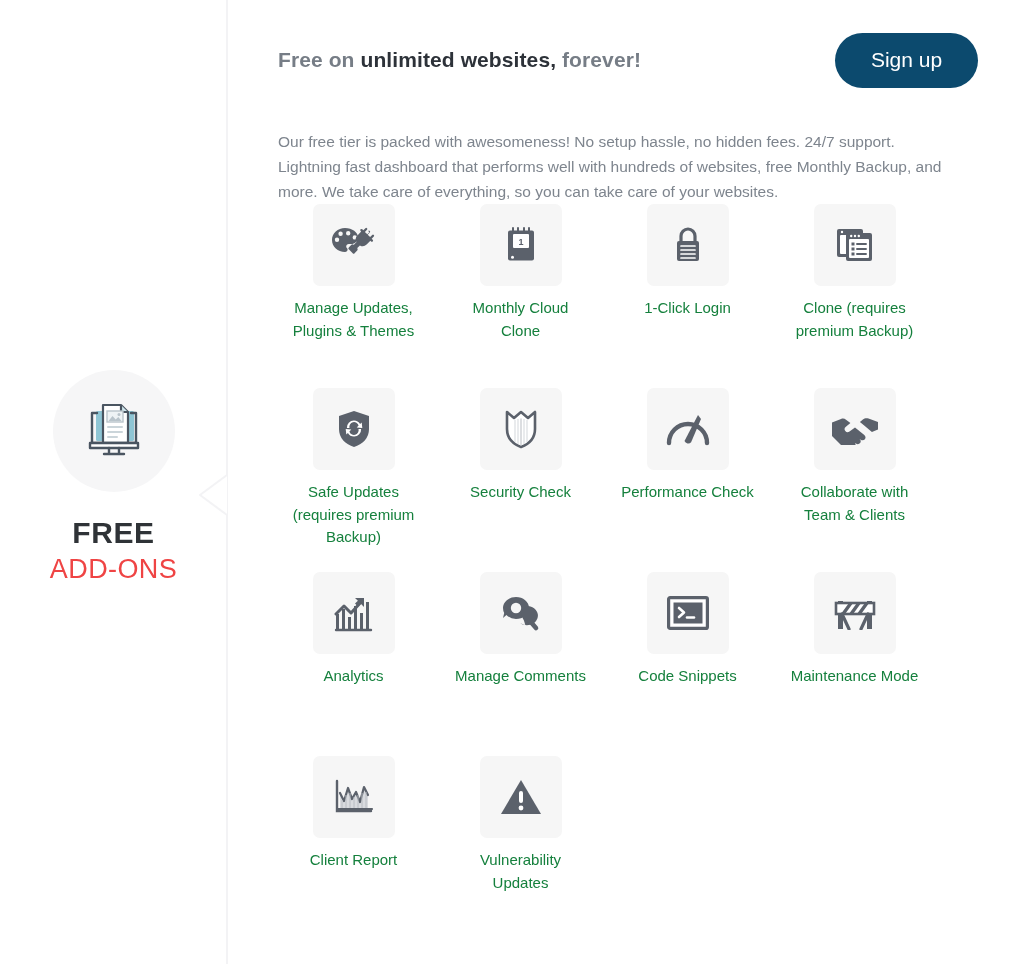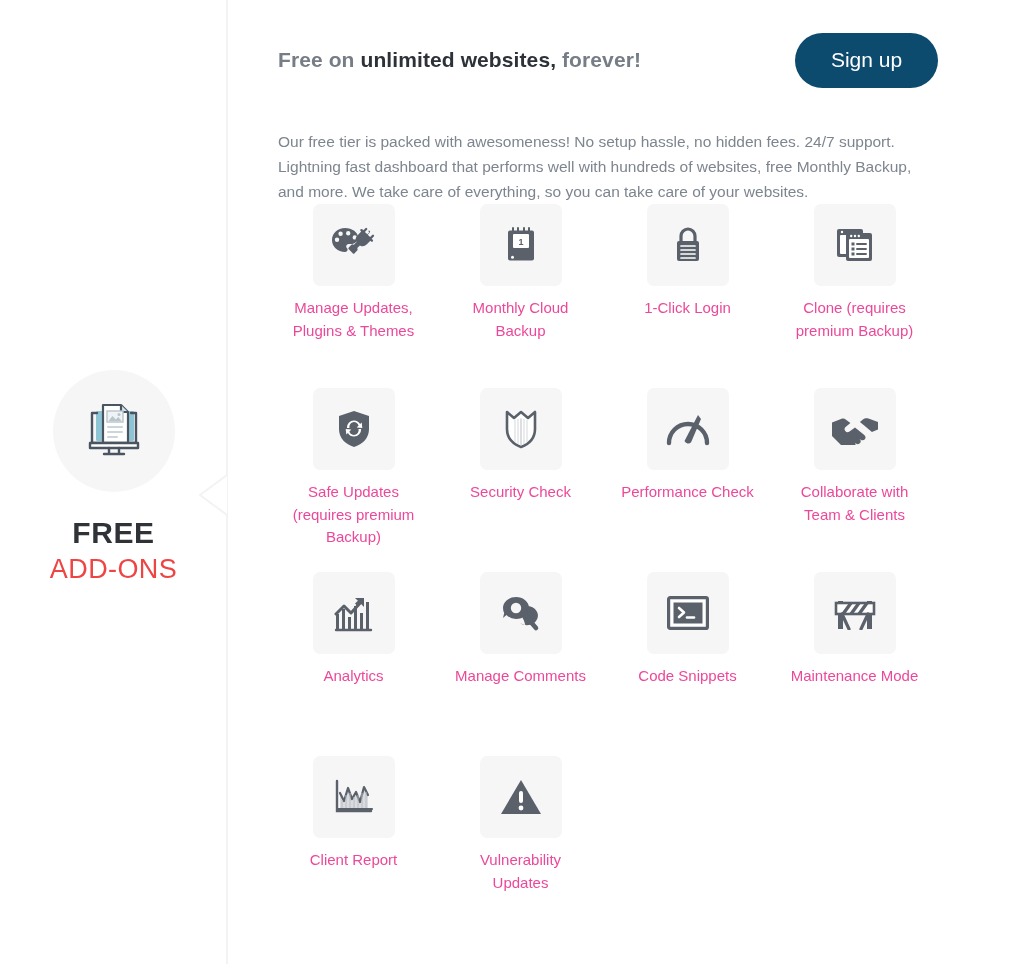--- a/index.html
+++ b/index.html
@@ -81,21 +81,21 @@
     top: 443px;
     width: 30px;
     height: 104px;
     z-index: 3;
   }
 
   
   .content {
     flex: 1 1 auto;
     position: relative;
-    padding: 32px 86px 0 51px;
+    padding: 32px 46px 0 51px;
   }
 
   .head-row {
     display: flex;
     align-items: center;
     justify-content: space-between;
     height: 56px;
     margin-bottom: 41px;
   }
 
@@ -160,21 +160,21 @@
     cursor: pointer;
     flex: 0 0 82px;
   }
 
   .tile svg { display: block; }
 
   .cell-label {
     margin-top: 11px;
     font-size: 15px;
     line-height: 22.6px;
-    color: #ec4899;
+    color: #15803d;
     text-align: center;
     width: 134px;
   }
 </style>
 </head>
 <body>
 
 <div class="page">
 
   <div class="rail">
@@ -245,21 +245,21 @@
             <svg width="34" height="40" viewBox="0 0 34 40" fill="none">
               <path d="M6 5.5h22a2 2 0 0 1 2 2V29H4V7.5a2 2 0 0 1 2-2z" fill="#5b616b"></path>
               <rect x="9" y="9" width="16" height="14" rx="1" fill="#ffffff"></rect>
               <text x="17" y="20" font-family="'Liberation Sans', sans-serif" font-size="9" font-weight="bold" fill="#5b616b" text-anchor="middle">1</text>
               <path d="M9 3v4M14 3v4M20 3v4M25 3v4" stroke="#5b616b" stroke-width="2" stroke-linecap="round"></path>
               <path d="M4 29h26v4.5a2 2 0 0 1-2 2H6a2 2 0 0 1-2-2V29z" fill="#5b616b"></path>
               <circle cx="8.5" cy="32.2" r="1.5" fill="#ffffff"></circle>
             </svg>
           </span>
         </div>
-        <div class="cell-label">Monthly Cloud Backup</div>
+        <div class="cell-label">Monthly Cloud Clone</div>
       </div>
 
       <div class="cell">
         <div class="tile">
           <span>
             <svg width="32" height="42" viewBox="0 0 32 42" fill="none">
               <path d="M9 18v-6a7 7 0 0 1 14 0v6" stroke="#5b616b" stroke-width="3.2" fill="none"></path>
               <rect x="5" y="17" width="22" height="20" rx="2" fill="#5b616b"></rect>
               <path d="M9 22h14M9 26h14M9 30h14M9 34h14" stroke="#ffffff" stroke-width="1.7" stroke-linecap="round"></path>
             </svg>

